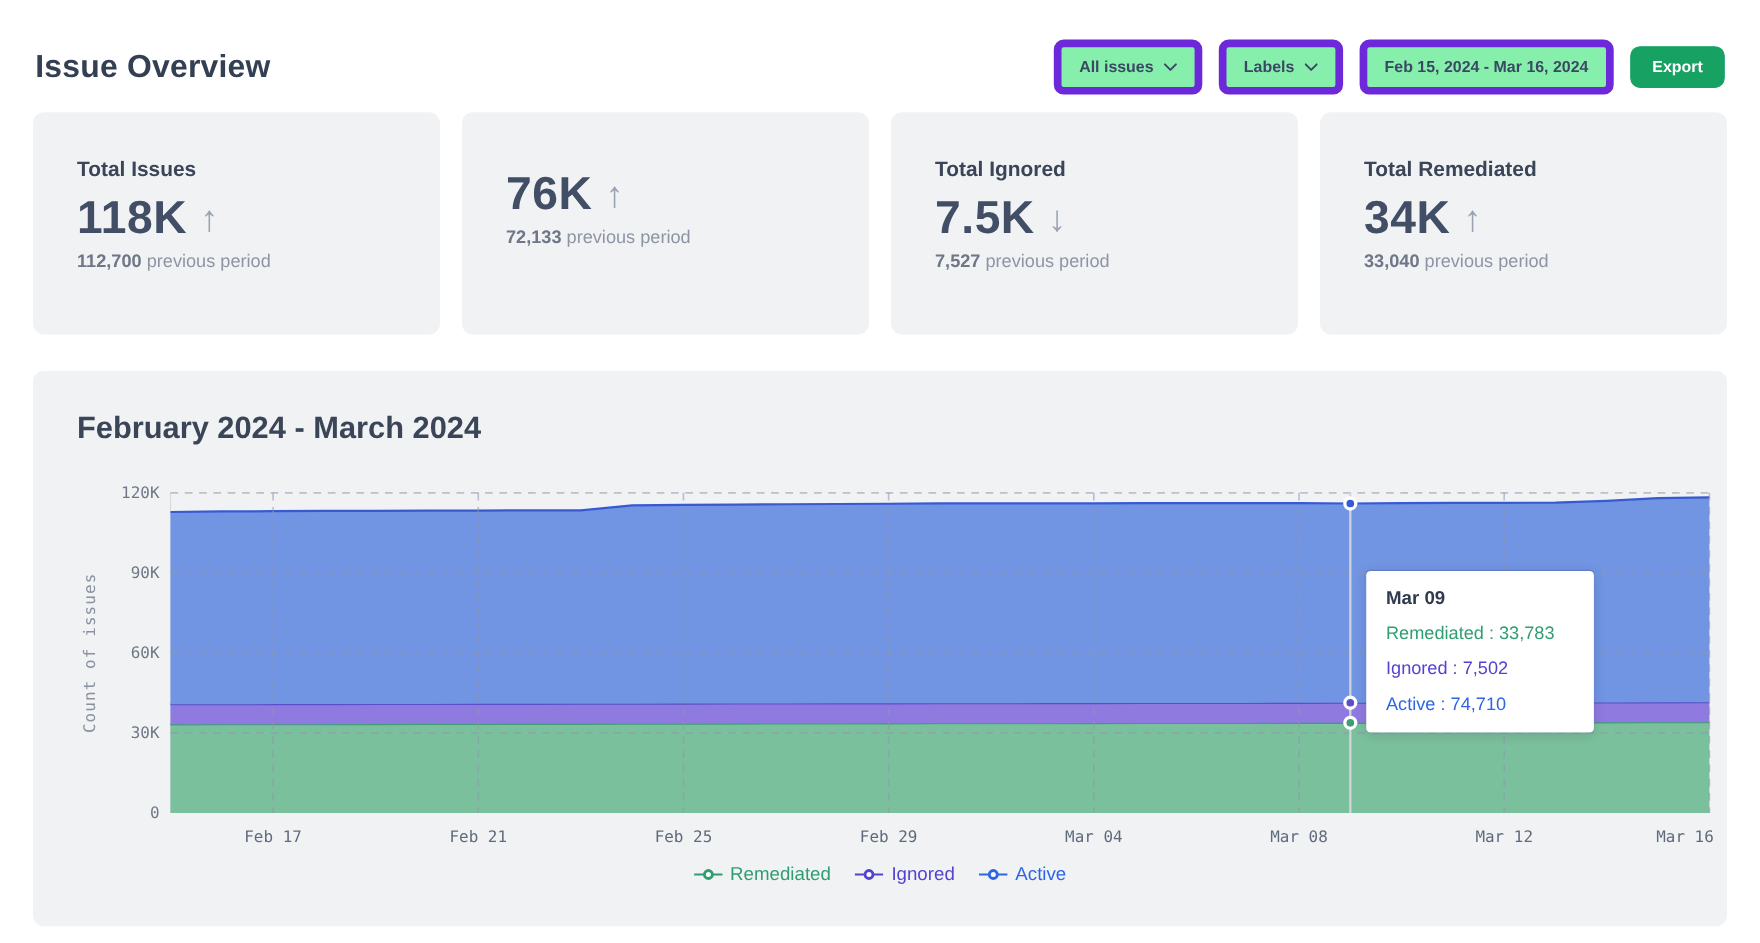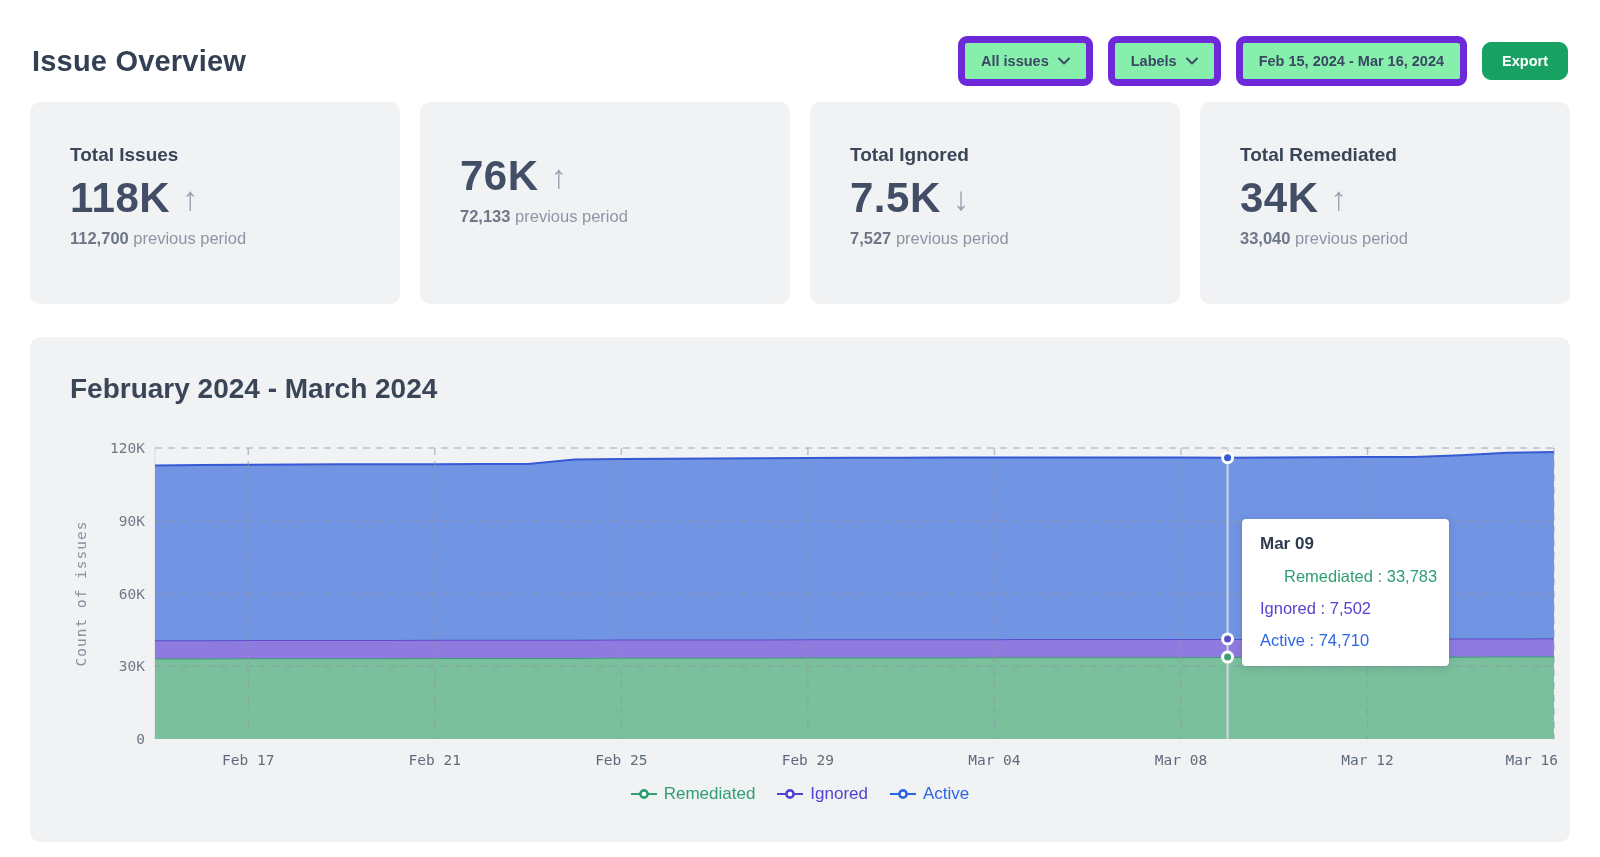--- a/index.html
+++ b/index.html
@@ -158,21 +158,21 @@
           <text x="1297.4666666666667" y="348" text-anchor="middle" fill="#5f6b7d" font-size="14.5" class="mono">Mar 12</text>
           <text x="1488" y="348" text-anchor="end" fill="#5f6b7d" font-size="14.5" class="mono">Mar 16</text>
           <line x1="1157.5666666666666" y1="31" x2="1157.5666666666666" y2="322" stroke="#d2d6dc" stroke-width="2"></line>
           <circle cx="1157.5666666666666" cy="240.076225" r="5" fill="#3f9f74" stroke="#ffffff" stroke-width="3"></circle>
           <circle cx="1157.5666666666666" cy="221.883875" r="5" fill="#5a4fc8" stroke="#ffffff" stroke-width="3"></circle>
           <circle cx="1157.5666666666666" cy="40.712125000000015" r="5" fill="#3659d4" stroke="#ffffff" stroke-width="3"></circle>
         </svg>
       <div class="tooltip" id="tooltip" style="left: 1172px; top: 102px;">
         <div class="tooltip-date">Mar 09</div>
         <div id="tooltip-rows">
-            <div class="tooltip-row" style="color: rgb(47, 158, 113); margin-left: 24px;">Remediated : 33,783</div>
+            <div class="tooltip-row" style="color: rgb(47, 158, 113);">Remediated : 33,783</div>
             <div class="tooltip-row" style="color: rgb(83, 67, 208);">Ignored : 7,502</div>
             <div class="tooltip-row" style="color: rgb(45, 101, 229);">Active : 74,710</div>
           </div>
       </div>
     </div>
     <div class="legend" id="legend">
         <div class="legend-item" style="color: rgb(47, 158, 113);">
           <svg width="26" height="12">
             <line x1="0" y1="6" x2="26" y2="6" stroke="#2f9e71" stroke-width="2"></line>
             <circle cx="13" cy="6" r="3.6" fill="#ffffff" stroke="#2f9e71" stroke-width="2.6"></circle>

